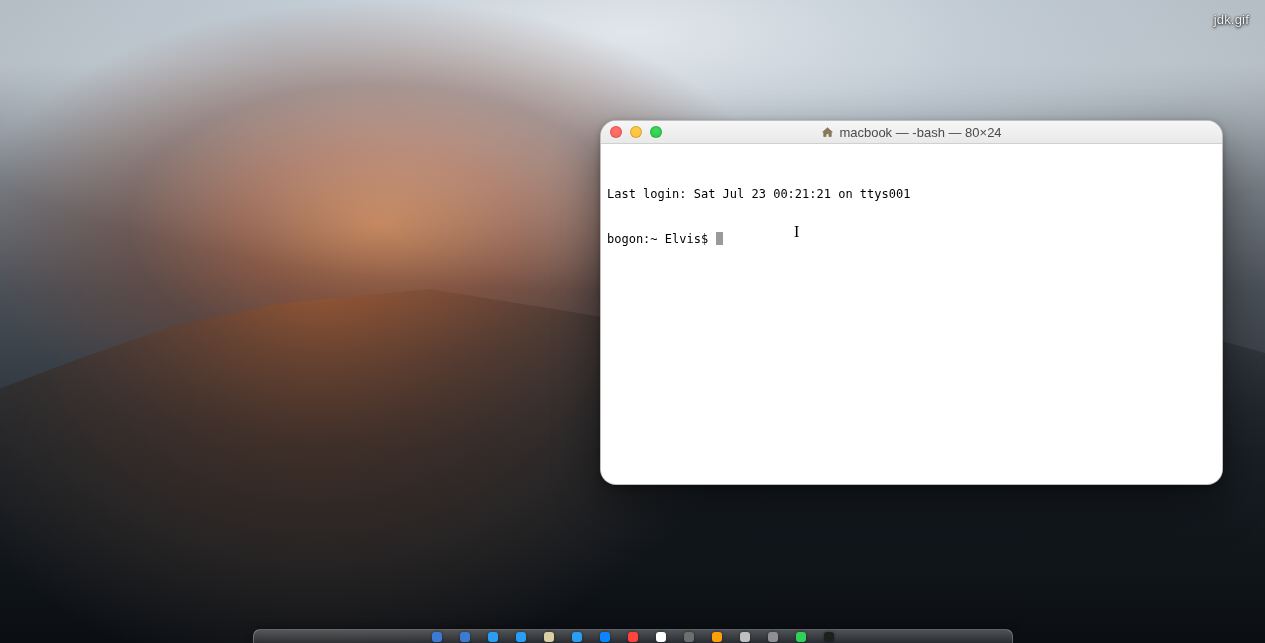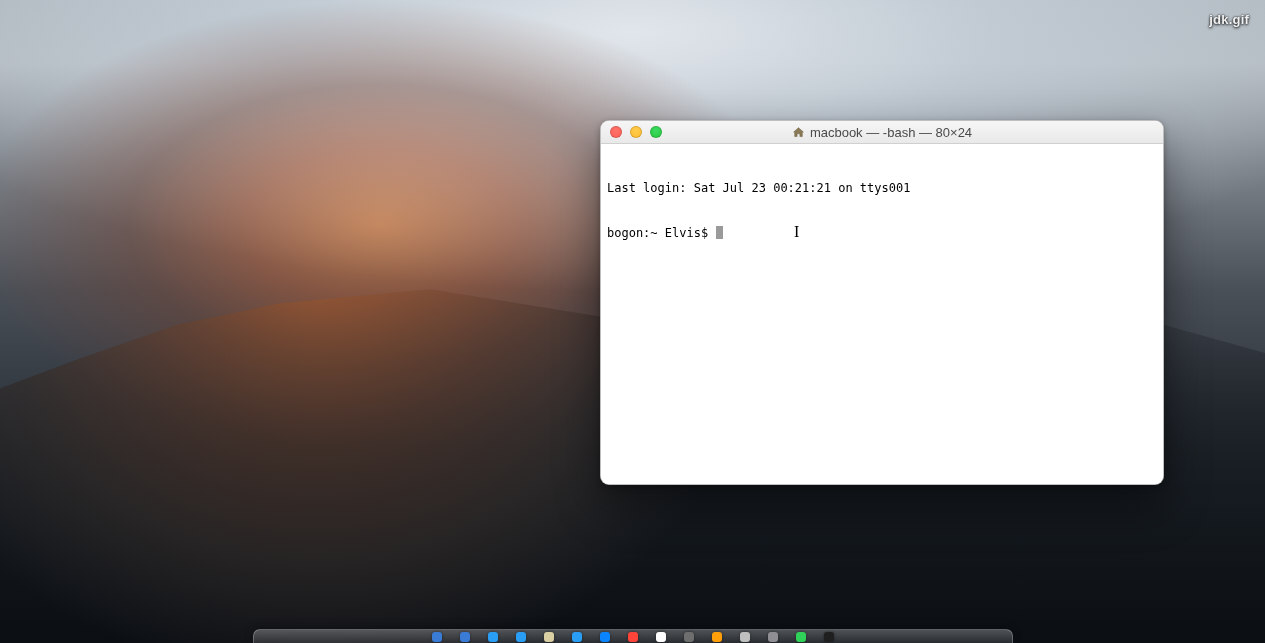--- a/index.html
+++ b/index.html
@@ -22,33 +22,33 @@
         radial-gradient(ellipse 700px 600px at 25% 0%, rgba(180,95,45,0.5) 0%, rgba(120,70,45,0.4) 25%, rgba(60,50,45,0.5) 45%, transparent 65%),
         linear-gradient(to bottom, rgba(40,44,50,0.2) 0%, rgba(20,25,30,0.9) 60%, #0b0f14 100%);
       clip-path: polygon(0% 28%, 6% 20%, 14% 10%, 22% 4%, 34% 0%, 48% 8%, 58% 20%, 66% 28%, 74% 22%, 82% 12%, 90% 8%, 100% 18%, 100% 100%, 0% 100%);
     }
     .file-label {
       position: absolute;
       top: 12px;
       right: 16px;
       color: #f2f2f2;
       font-size: 13px;
-      font-weight: 700;
+      font-weight: 400;
       text-shadow: 0 1px 3px rgba(0,0,0,0.8), 0 0 2px rgba(0,0,0,0.9);
       letter-spacing: 0.2px;
     }
     .terminal-window {
       position: absolute;
       left: 600px;
       top: 120px;
-      width: 564px;
+      width: 623px;
       height: 365px;
       background: #ffffff;
       border: 1px solid rgba(0,0,0,0.25);
-      border-radius: 9px;
+      border-radius: 16px;
       box-shadow: 0 20px 45px rgba(0,0,0,0.45), 0 2px 6px rgba(0,0,0,0.3);
       overflow: hidden;
       display: flex;
       flex-direction: column;
     }
     .titlebar {
       height: 23px;
       background: linear-gradient(to bottom, #f6f6f6 0%, #e9e9e9 100%);
       border-bottom: 1px solid #d0d0d0;
       display: flex;
@@ -79,21 +79,21 @@
       pointer-events: none;
     }
     .home-icon { display: inline-flex; }
     .window-title {
       font-size: 13px;
       color: #4a4a4a;
       font-weight: 400;
     }
     .terminal-body {
       flex: 1 1 auto;
-      padding: 7px 6px;
+      padding: 13px 6px;
       font-family: "Menlo", "Monaco", "Consolas", monospace;
       font-size: 12px;
       line-height: 15px;
       color: #000;
       white-space: pre;
       position: relative;
       background: #ffffff;
     }
     .term-line { display: block; }
     .prompt-line { display: flex; align-items: flex-start; }

